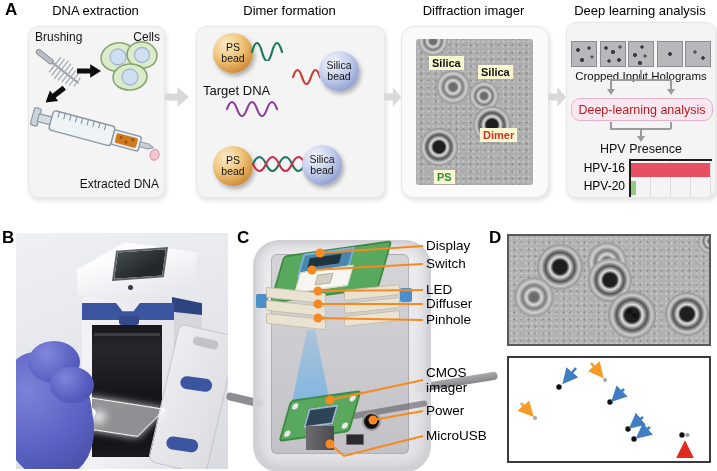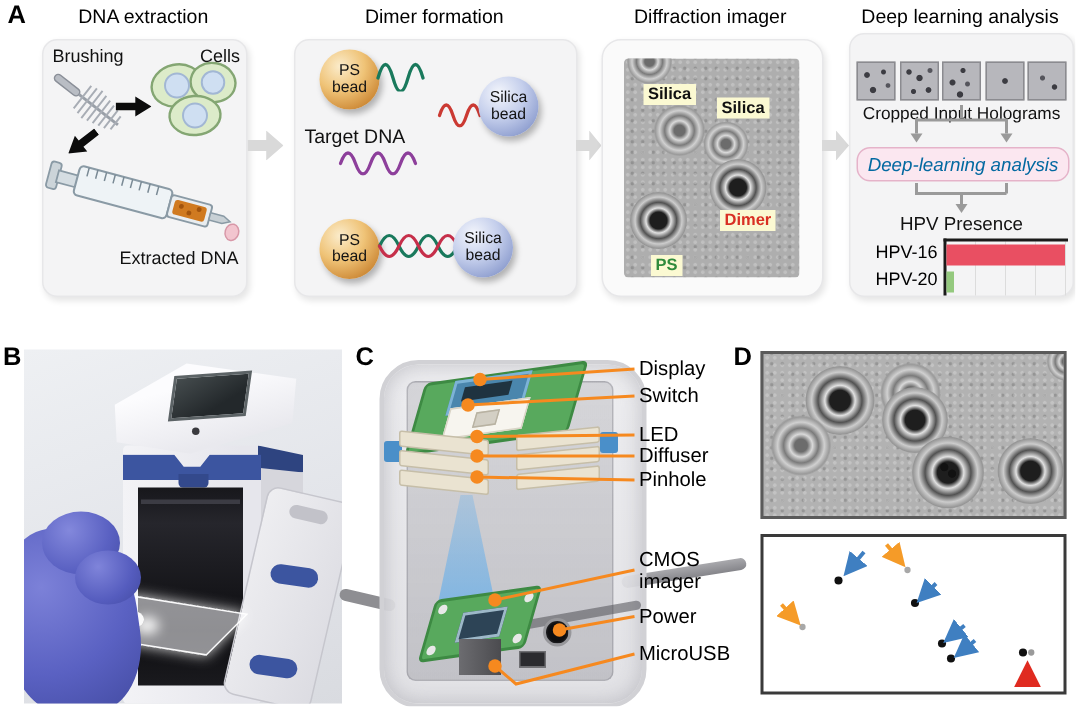--- a/index.html
+++ b/index.html
@@ -35,21 +35,21 @@
   
   .thumb{width:26px;height:26px;background:#b7b7bc;border:1px solid #8b8b90;box-sizing:border-box;}
   .thumb:nth-of-type(1){background-image:radial-gradient(circle at 6px 8px,#3c3c42 1.6px,transparent 2.2px),radial-gradient(circle at 17px 6px,#3c3c42 1.3px,transparent 2px),radial-gradient(circle at 10px 18px,#3c3c42 1.8px,transparent 2.4px),radial-gradient(circle at 20px 15px,#55555c 1.2px,transparent 1.9px);}
   .thumb:nth-of-type(2){background-image:radial-gradient(circle at 5px 6px,#3c3c42 1.5px,transparent 2.1px),radial-gradient(circle at 12px 10px,#3c3c42 1.8px,transparent 2.4px),radial-gradient(circle at 19px 5px,#55555c 1.3px,transparent 2px),radial-gradient(circle at 8px 19px,#3c3c42 1.4px,transparent 2px),radial-gradient(circle at 18px 18px,#3c3c42 1.6px,transparent 2.2px);}
   .thumb:nth-of-type(3){background-image:radial-gradient(circle at 13px 5px,#3c3c42 1.4px,transparent 2px),radial-gradient(circle at 6px 13px,#3c3c42 1.7px,transparent 2.3px),radial-gradient(circle at 16px 14px,#55555c 1.3px,transparent 2px),radial-gradient(circle at 11px 21px,#3c3c42 1.8px,transparent 2.4px);}
   .thumb:nth-of-type(4){background-image:radial-gradient(circle at 12px 12px,#3c3c42 1.6px,transparent 2.2px);}
   .thumb:nth-of-type(5){background-image:radial-gradient(circle at 9px 10px,#55555c 1.4px,transparent 2px),radial-gradient(circle at 17px 16px,#3c3c42 1.5px,transparent 2.1px);}
   .branchline{position:absolute;background:#9a9a9a;}
   .brancharrowhead{position:absolute;width:0;height:0;border-left:4px solid transparent;border-right:4px solid transparent;border-top:6px solid #9a9a9a;}
   .pinkbox{position:absolute;background:#fbe7f0;border:1.5px solid #e5b3c9;border-radius:9px;
-           display:flex;align-items:center;justify-content:center;font-size:12.5px;color:#0369a1;font-style:italic;}
+           display:flex;align-items:center;justify-content:center;font-size:12.5px;color:#b91c1c;}
   .hpv-label{position:absolute;font-size:12px;color:#000;text-align:right;}
   .hpvchart{position:absolute;border-left:2px solid #1a1a1a;border-top:2px solid #1a1a1a;
             background-image:repeating-linear-gradient(to right,transparent 0 19px,#dcdcdc 19px 20px);}
   .hpvbar{position:absolute;height:14px;}
   
   .c-label{position:absolute;font-size:13.5px;color:#000;line-height:1.1;}
   .slab{position:absolute;background:#eae3d1;border:1px solid #c6bea8;border-radius:2px;height:9px;}
   
   .dimgframe{position:absolute;border:2px solid #4a4a4a;box-sizing:border-box;}
 </style>
@@ -93,21 +93,21 @@
         <path d="M26,21 v6 M32,21 v6 M38,21 v6 M44,21 v6 M50,21 v6 M56,21 v6 M62,21 v6 M68,21 v6 M74,21 v6" stroke="#7a8a95" stroke-width="1"></path>
         <rect x="84" y="24" width="28" height="15" rx="2" fill="#e9edf0" stroke="#8a9aa5" stroke-width="1.3"></rect>
         <rect x="87" y="26.5" width="22" height="10" rx="2" fill="#d07a20"></rect>
         <circle cx="92" cy="30" r="1.6" fill="#a2540d"></circle>
           <circle cx="98" cy="33" r="1.6" fill="#a2540d"></circle>
           <circle cx="104" cy="29" r="1.6" fill="#a2540d"></circle>
         <path d="M112,29 h9 l5,2.5 -5,2.5 h-9 z" fill="#c8d0d5" stroke="#8a9aa5" stroke-width="1"></path>
         <ellipse cx="129" cy="38" rx="4.5" ry="5.5" fill="#f2c5cf" stroke="#d898a8" stroke-width="1"></ellipse>
       </g>
     </svg>
-    <div class="small-label" style="right:5px;bottom:18px;">Extracted DNA</div>
+    <div class="small-label" style="right:5px;bottom:6px;">Extracted DNA</div>
   </div>
 
   <div class="flowarrow" style="left:165px;top:87px;"></div>
 
   <div class="stepbox" style="left:196px;width:187px;">
     <div class="bead ps" style="left:16px;top:6px;">PS bead</div>
     <svg class="abs" style="left:53px;top:8px;" width="36" height="26" viewBox="0 0 36 26">
       <path d="M2,17 q5,-18 10,0 t10,0 t10,0" fill="none" stroke="#19795c" stroke-width="2.2" stroke-linecap="round"></path>
     </svg>
     <svg class="abs" style="left:93px;top:36px;" width="32" height="22" viewBox="0 0 32 22">
@@ -130,21 +130,21 @@
 
   <div class="stepbox" style="left:401px;width:146px;background:#fafafa;border-radius:13px;">
     <div class="gray-img" style="left:14px;top:12px;width:117px;height:146px;border-radius:3px;">
       <div class="ring light" style="left:2px;top:-13px;width:30px;height:30px;"></div>
       <div class="ring light" style="left:20px;top:31px;width:34px;height:34px;"></div>
       <div class="ring light" style="left:53px;top:42px;width:30px;height:30px;"></div>
       <div class="ring dark" style="left:57px;top:67px;width:38px;height:38px;"></div>
       <div class="ring dark" style="left:4px;top:89px;width:38px;height:38px;"></div>
       <div class="chip" style="left:13px;top:17px;">Silica</div>
       <div class="chip" style="left:62px;top:26px;">Silica</div>
-      <div class="chip red" style="left:64px;top:101px;">Dimer</div>
+      <div class="chip red" style="left:64px;top:89px;">Dimer</div>
       <div class="chip green" style="left:18px;top:131px;">PS</div>
     </div>
   </div>
 
   <div class="flowarrow" style="left:548px;top:87px;width:18px;"></div>
 
   <div class="stepbox" style="left:566px;top:22px;width:148px;height:174px;">
     <div class="small-label" style="left:0;top:3px;width:148px;text-align:center;font-size:11.5px;margin-top:44px;">Cropped Input Holograms</div>
     <div class="abs" style="left:4px;top:18px;width:140px;display:flex;gap:2.5px;">
       <div class="thumb"></div>

